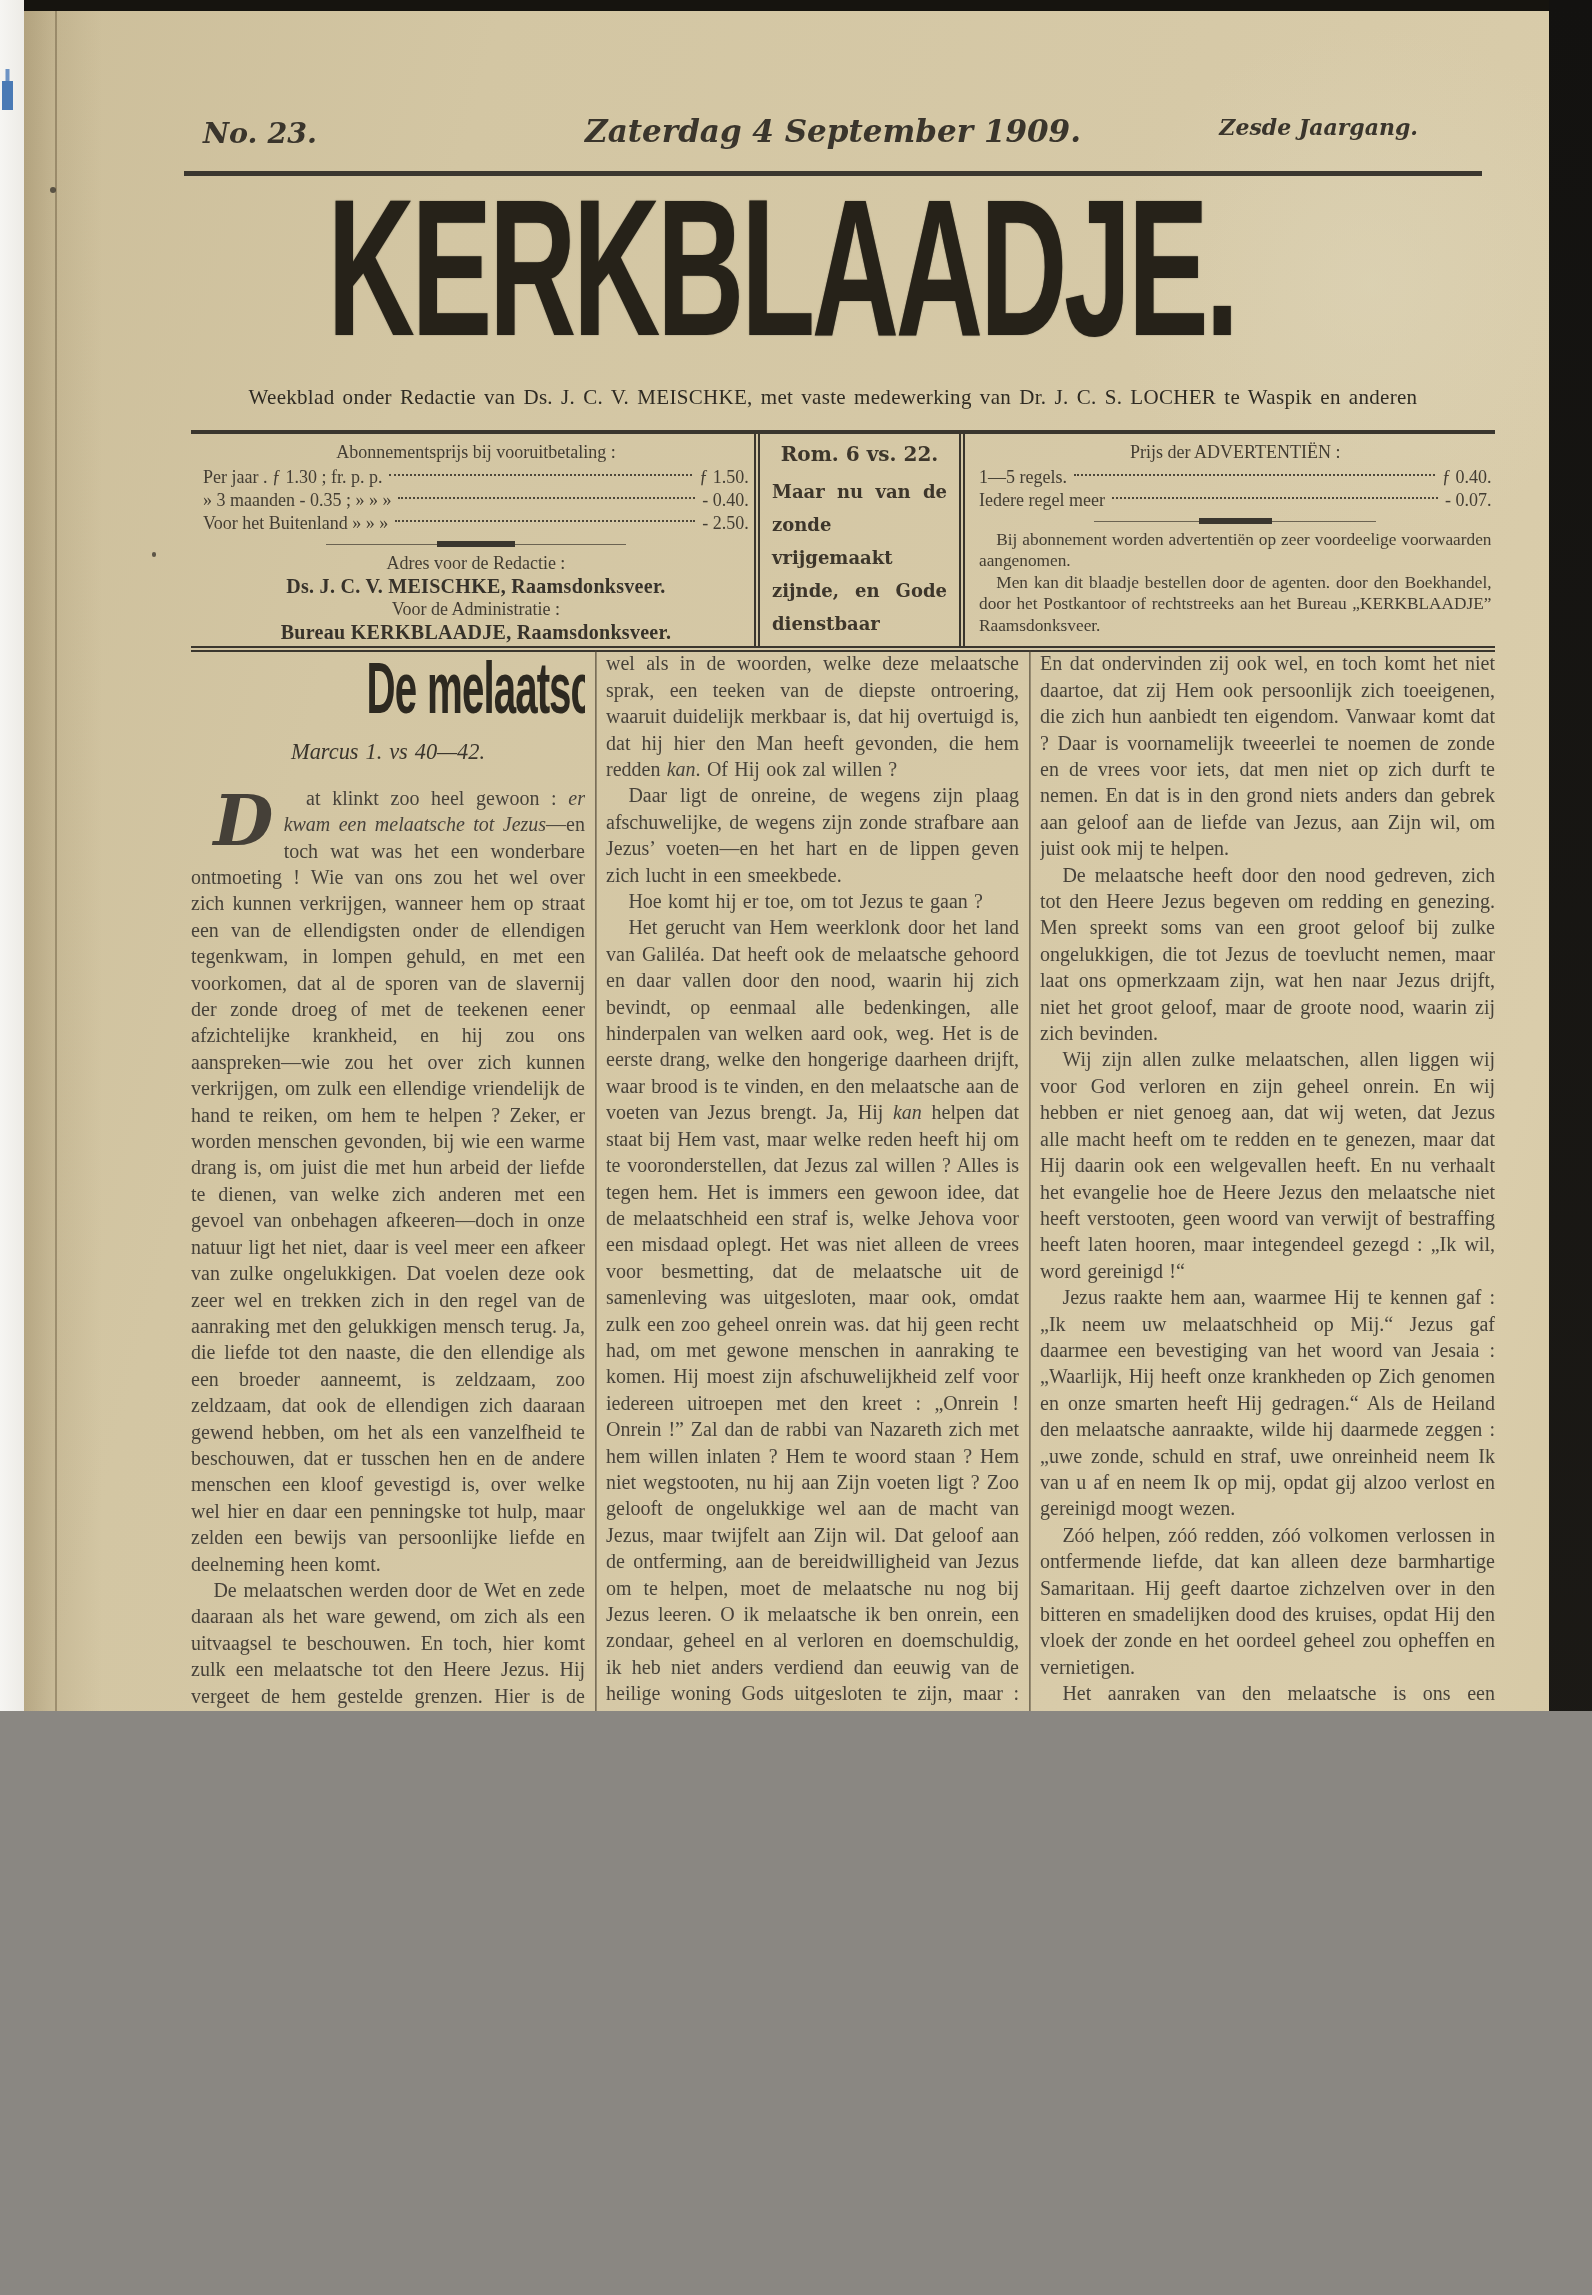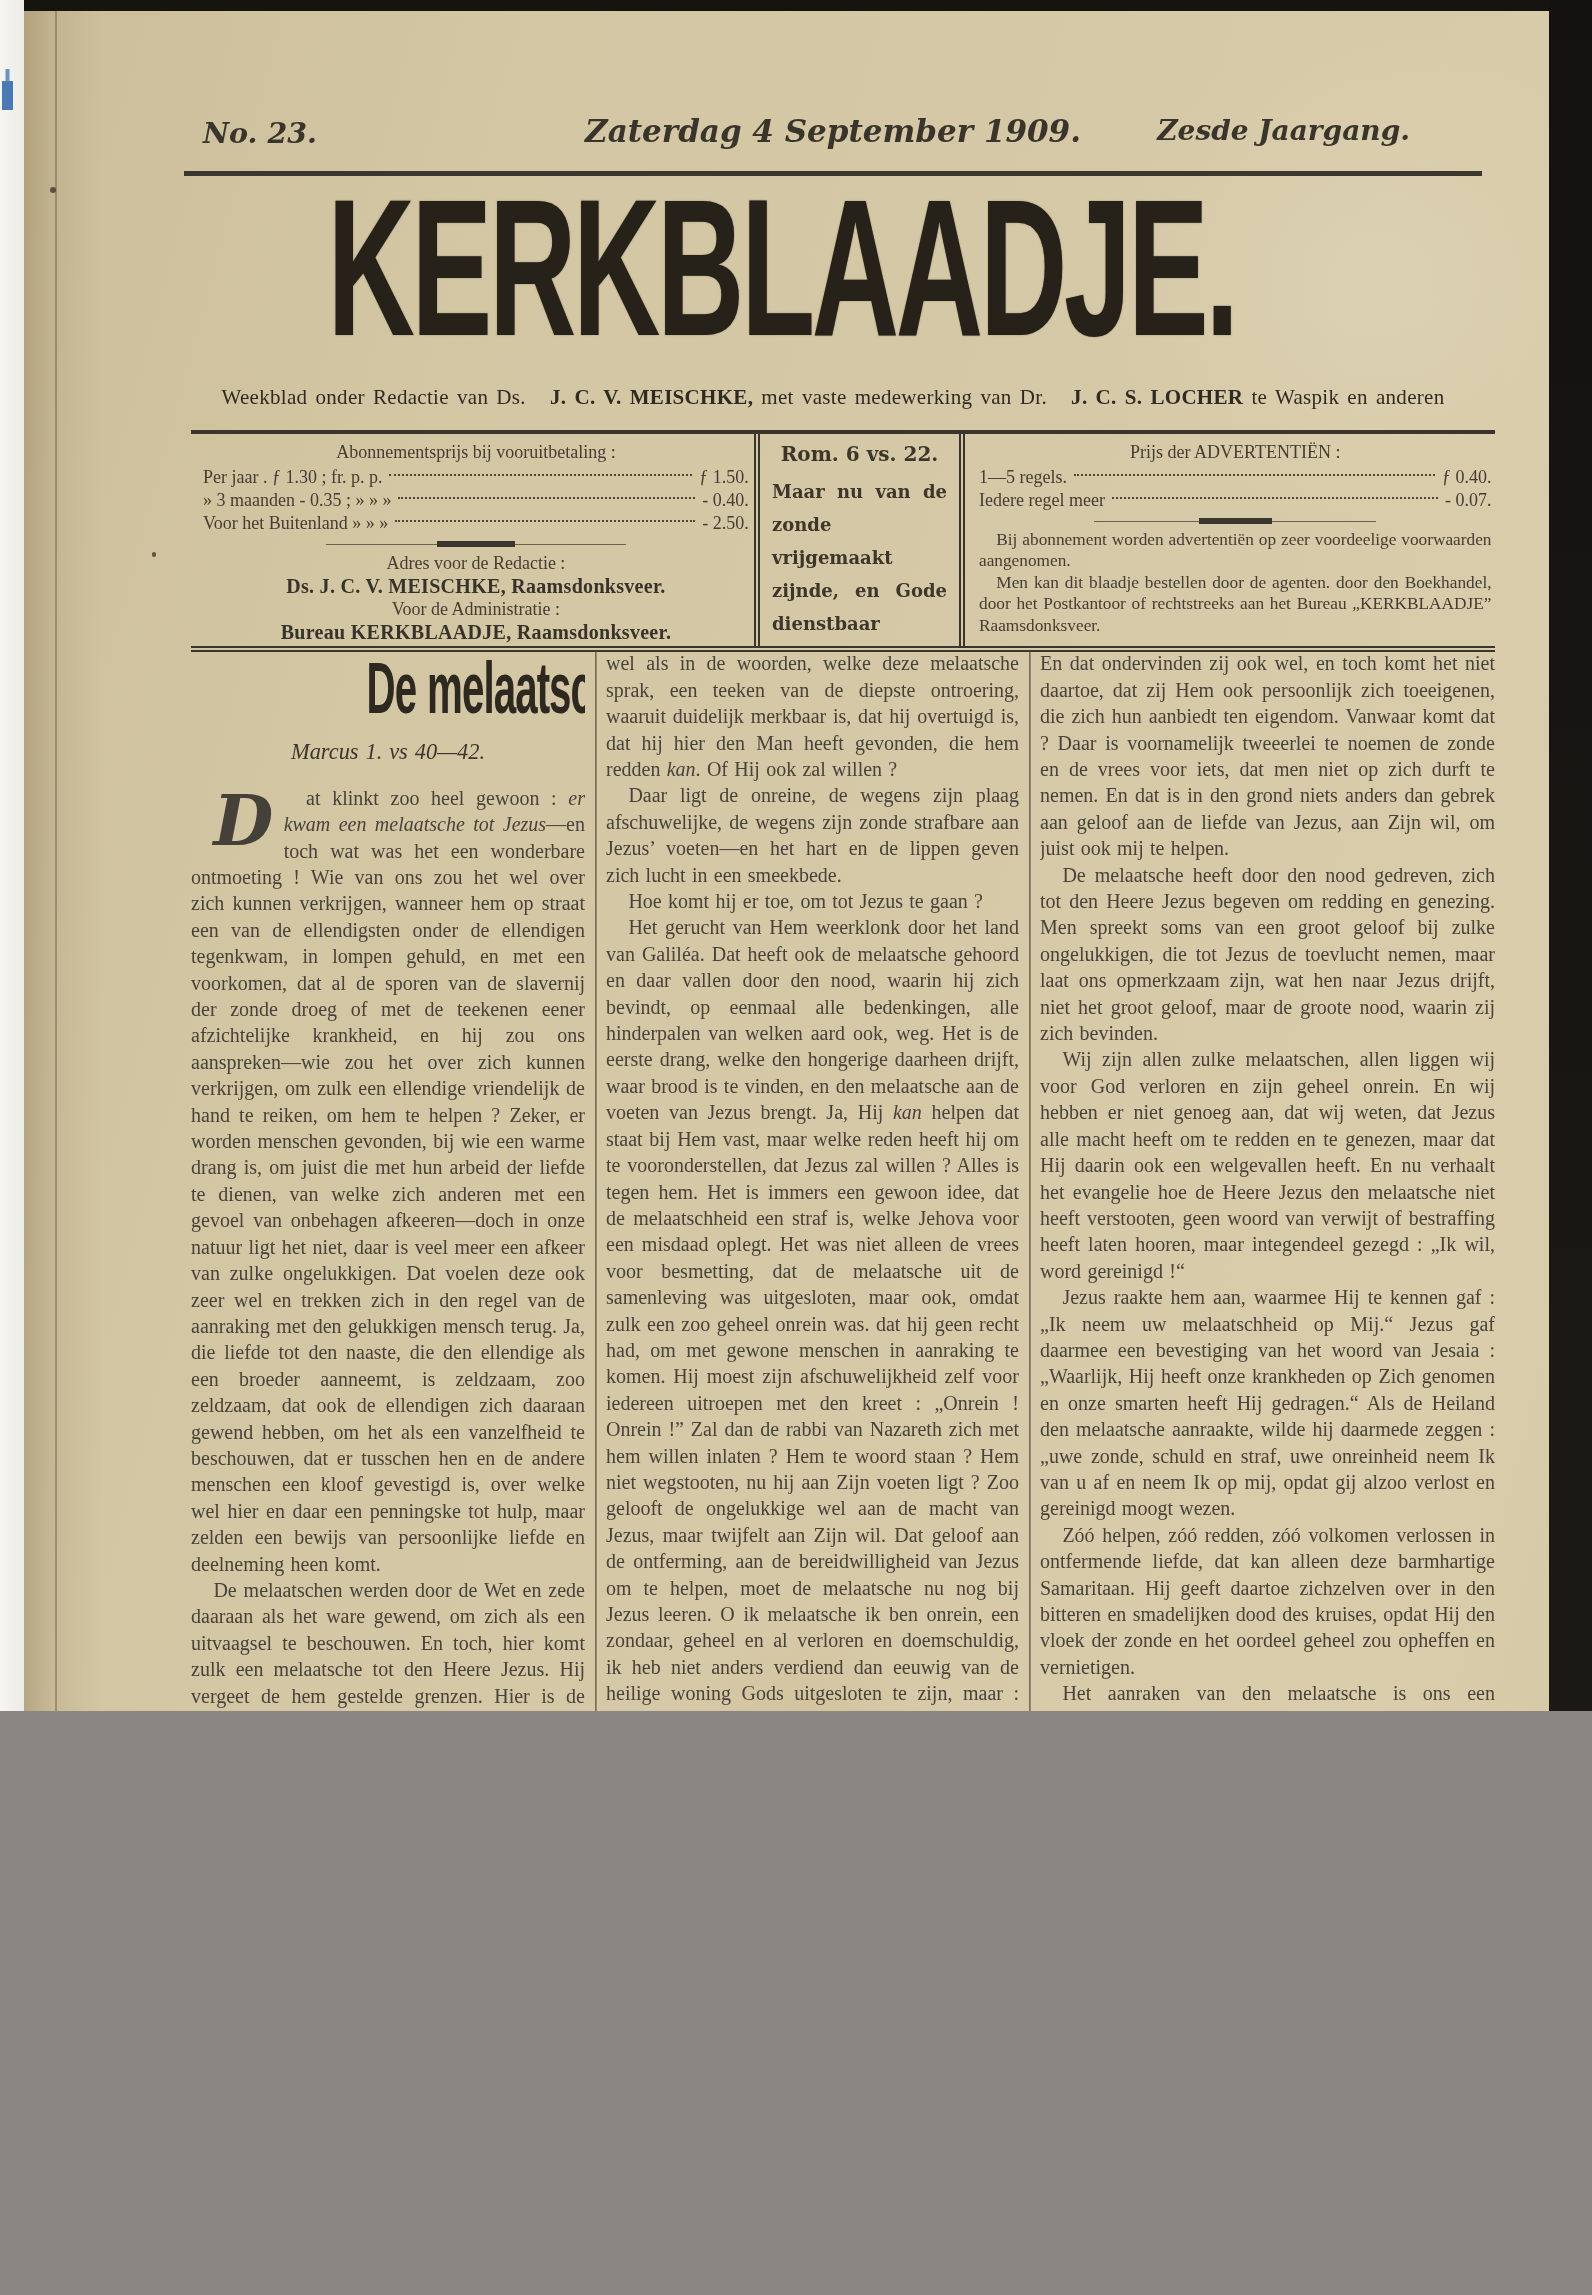--- a/index.html
+++ b/index.html
@@ -21,21 +21,21 @@
            linear-gradient(90deg, rgba(118,98,62,.30) 0px, rgba(118,98,62,.12) 29px, rgba(118,98,62,0) 78px),
            linear-gradient(105deg,#ccbe9a 0%,#d3c6a3 22%,#d6c9a7 55%,#dacdab 82%,#d3c6a2 100%);}
   .fold-line{position:absolute;left:31px;top:0;bottom:0;width:1.7px;background:rgba(86,70,44,.38);}
   .speck{position:absolute;width:6px;height:6px;border-radius:50%;background:#3f3a31;opacity:.8;}
   .speck.s1{left:26px;top:177px;} .speck.s2{left:128px;top:542px;width:4.3px;height:4.3px;}
   
   .issue-line{position:absolute;top:97px;left:160px;right:110px;height:55px;
               font-family:"DejaVu Serif", serif;font-style:italic;font-weight:bold;color:#3a352c;}
   .issue-no{position:absolute;left:19px;top:8.6px;font-size:28.5px;}
   .issue-date{position:absolute;left:50%;transform:translateX(-50%);top:5.2px;font-size:31px;}
-  .issue-vol{position:absolute;right:72px;top:7px;font-size:28px;}
+  .issue-vol{position:absolute;right:64px;top:7px;font-size:22px;}
   .header-rule{position:absolute;top:161px;left:160px;right:110px;height:4.3px;background:#3b372f;}
   
   .masthead{position:absolute;top:152px;left:0;right:52px;margin:0;text-align:center;}
   .masthead-inner{display:inline-block;font-family:"Liberation Sans", sans-serif;font-weight:700;
                   font-size:195px;line-height:1.08;letter-spacing:-5.2px;color:#262219;
                   transform:scaleX(.62);text-shadow:0 0 1.7px rgba(38,34,25,.55);}
   .subtitle{position:absolute;top:375px;left:160px;right:110px;text-align:center;font-size:21px;
             letter-spacing:0.3px;word-spacing:2.6px;color:#2f2b23;}
   
   .infobox{position:absolute;top:420px;left:167px;right:97px;height:212px;display:grid;
@@ -66,21 +66,21 @@
                background-size:1.7px 100%;background-position:center top;background-repeat:no-repeat;}
   .col p{margin:0;text-indent:22.4px;}
   .cont-first p:first-child{text-indent:0;}
   .art-title{margin:1.7px 0 0;text-align:center;}
   .art-title-inner{display:inline-block;font-family:"Liberation Sans", sans-serif;font-weight:700;
                    font-size:72px;line-height:1;letter-spacing:-1.7px;color:#2d2920;transform:scaleX(.56);
                    white-space:nowrap;}
   .art-sub{text-align:center;font-style:italic;font-size:22.4px;line-height:1;margin:17.3px 0 21px;color:#3b362d;}
   .lead{margin:0;}
   .lead-text em, .col em{font-style:italic;}
-  strong{font-weight:bold;margin-left:16px;}
+  strong{font-weight:normal;}
   .dropcap{float:left;font-family:"DejaVu Serif", serif;font-style:italic;font-weight:700;
            font-size:69px;line-height:.9;padding:5.2px 10.4px 5.2px 0;color:#454038;}
 </style>
 </head>
 <body>
 
 <div class="scan">
 
   <div class="paper">
     <div class="fold-line"></div>

